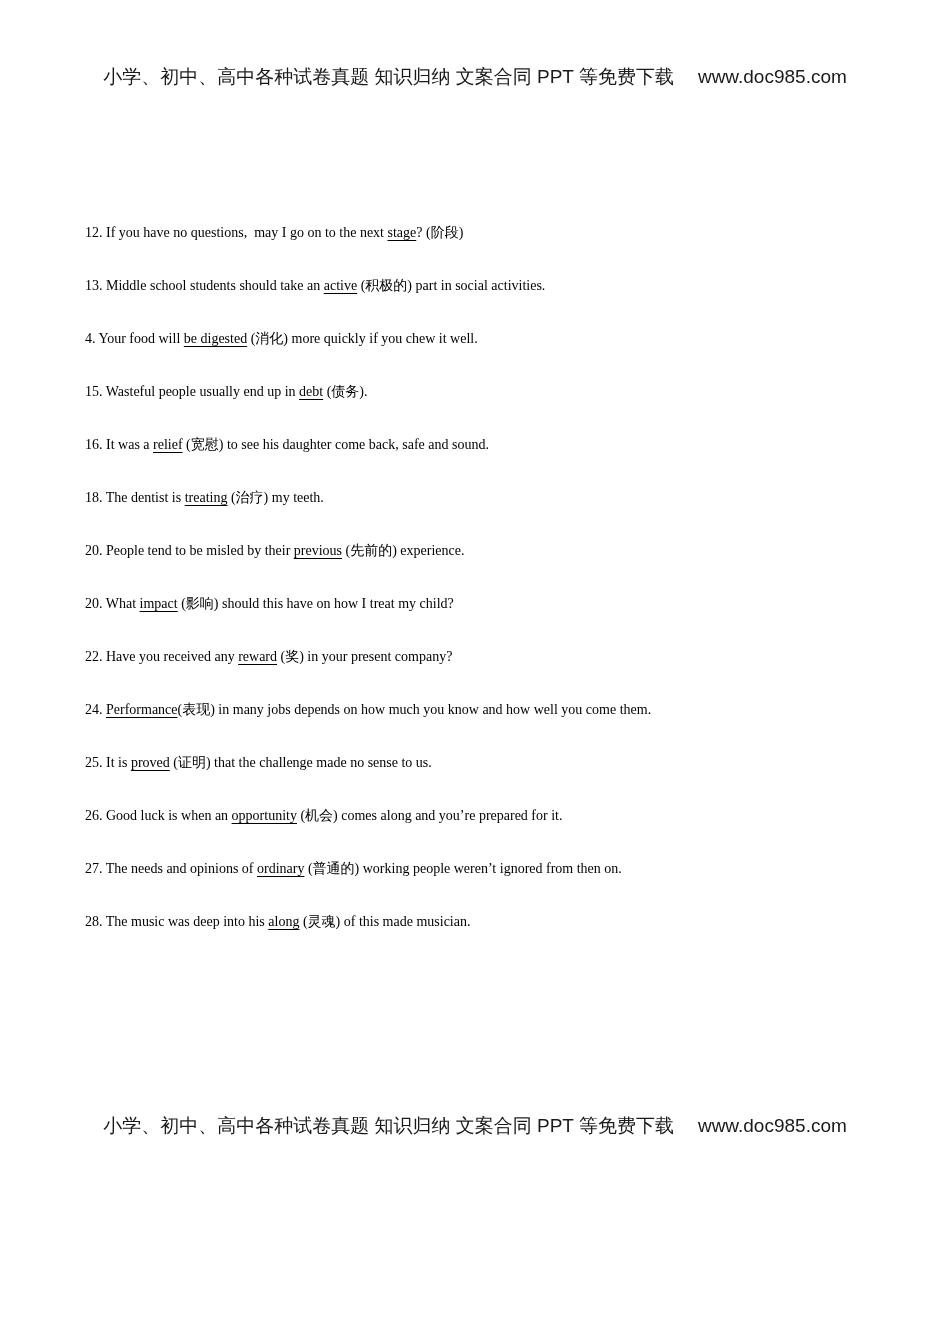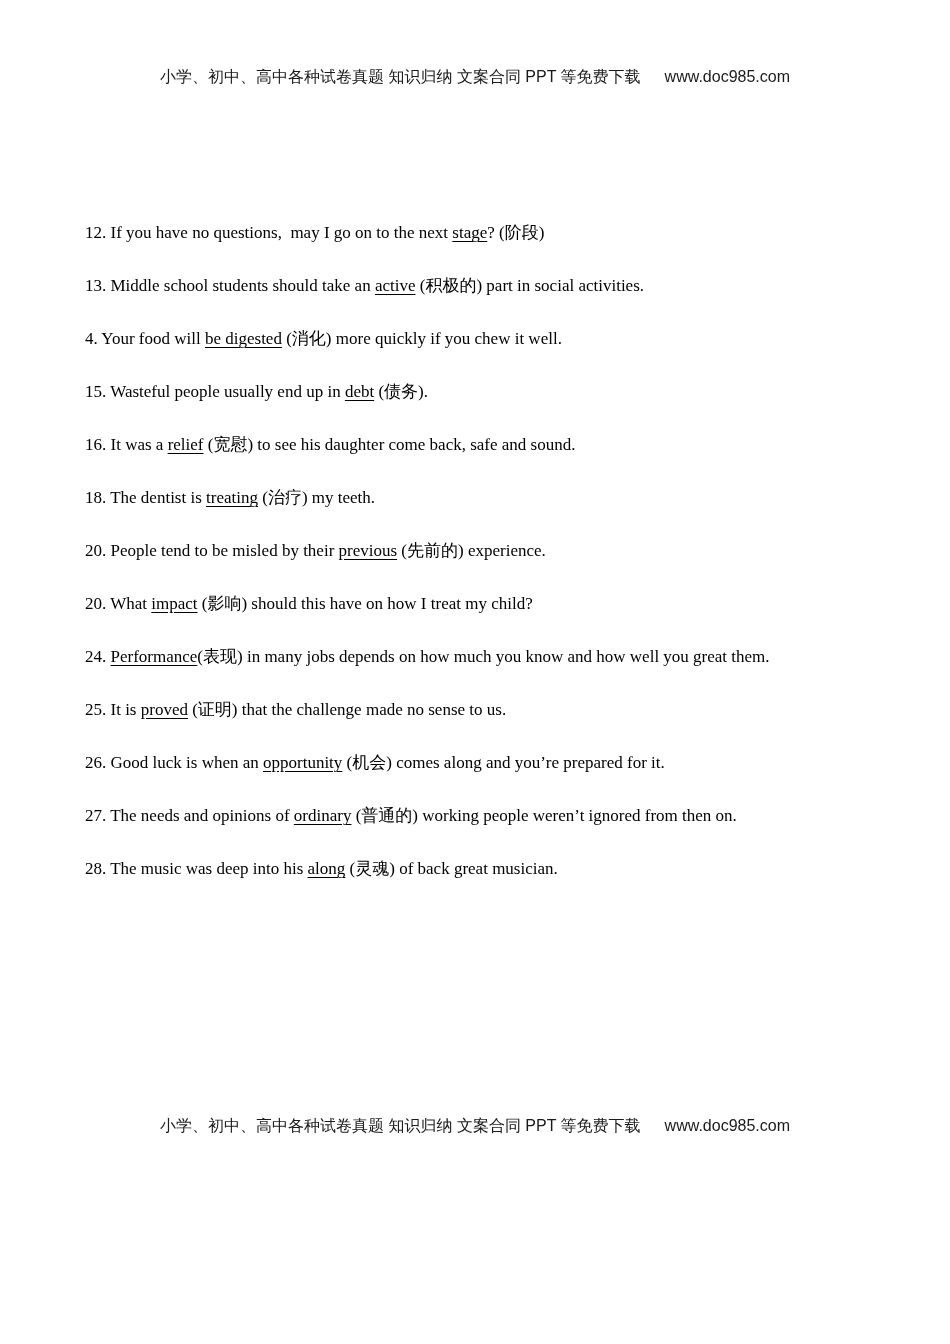--- a/index.html
+++ b/index.html
@@ -15,40 +15,40 @@
     overflow: hidden;
     font-family: "Liberation Serif", "DejaVu Serif", serif;
     color: #000000;
   }
   .page-band {
     position: absolute;
     left: 0;
     width: 100%;
     text-align: center;
     font-family: "Liberation Sans", "DejaVu Sans", sans-serif;
-    font-size: 16px;
+    font-size: 19px;
     line-height: 22px;
     color: #1a1a1a;
     white-space: nowrap;
   }
   .band-header { top: 66px; }
   .band-footer { top: 1115px; }
   .band-url {
     margin-left: 24px;
     font-family: "Liberation Sans", "DejaVu Sans", sans-serif;
   }
   .content {
     position: absolute;
     top: 222px;
     left: 85px;
     width: 790px;
   }
   .item {
     margin: 0 0 31px 0;
-    font-size: 17px;
+    font-size: 14px;
     line-height: 22px;
     white-space: pre-wrap;
     color: #000000;
   }
   .item .u {
     text-decoration: underline;
     text-decoration-thickness: 1px;
     text-underline-offset: 3px;
   }
 </style>
@@ -63,24 +63,25 @@
 
   <div class="content">
       <p class="item"><span>12. If you have no questions,  may I go on to the next </span><span class="u">stage</span><span>? (阶段)</span></p>
       <p class="item"><span>13. Middle school students should take an </span><span class="u">active</span><span> (积极的) part in social activities.</span></p>
       <p class="item"><span>4. Your food will </span><span class="u">be digested</span><span> (消化) more quickly if you chew it well.</span></p>
       <p class="item"><span>15. Wasteful people usually end up in </span><span class="u">debt</span><span> (债务).</span></p>
       <p class="item"><span>16. It was a </span><span class="u">relief</span><span> (宽慰) to see his daughter come back, safe and sound.</span></p>
       <p class="item"><span>18. The dentist is </span><span class="u">treating</span><span> (治疗) my teeth.</span></p>
       <p class="item"><span>20. People tend to be misled by their </span><span class="u">previous</span><span> (先前的) experience.</span></p>
       <p class="item"><span>20. What </span><span class="u">impact</span><span> (影响) should this have on how I treat my child?</span></p>
-      <p class="item"><span>24. </span><span class="u">Performance</span><span>(表现) in many jobs depends on how much you know and how well you great them.</span></p>
+      <p class="item"><span>22. Have you received any </span><span class="u">reward</span><span> (奖) in your present company?</span></p>
+      <p class="item"><span>24. </span><span class="u">Performance</span><span>(表现) in many jobs depends on how much you know and how well you come them.</span></p>
       <p class="item"><span>25. It is </span><span class="u">proved</span><span> (证明) that the challenge made no sense to us.</span></p>
       <p class="item"><span>26. Good luck is when an </span><span class="u">opportunity</span><span> (机会) comes along and you’re prepared for it.</span></p>
       <p class="item"><span>27. The needs and opinions of </span><span class="u">ordinary</span><span> (普通的) working people weren’t ignored from then on.</span></p>
-      <p class="item"><span>28. The music was deep into his </span><span class="u">along</span><span> (灵魂) of back great musician.</span></p>
+      <p class="item"><span>28. The music was deep into his </span><span class="u">along</span><span> (灵魂) of this made musician.</span></p>
     </div>
 
   <div class="page-band band-footer">
     <span>小学、初中、高中各种试卷真题 知识归纳 文案合同 PPT 等免费下载</span><span class="band-url">www.doc985.com</span>
   </div>
 
 </div>
 
 </body></html>

